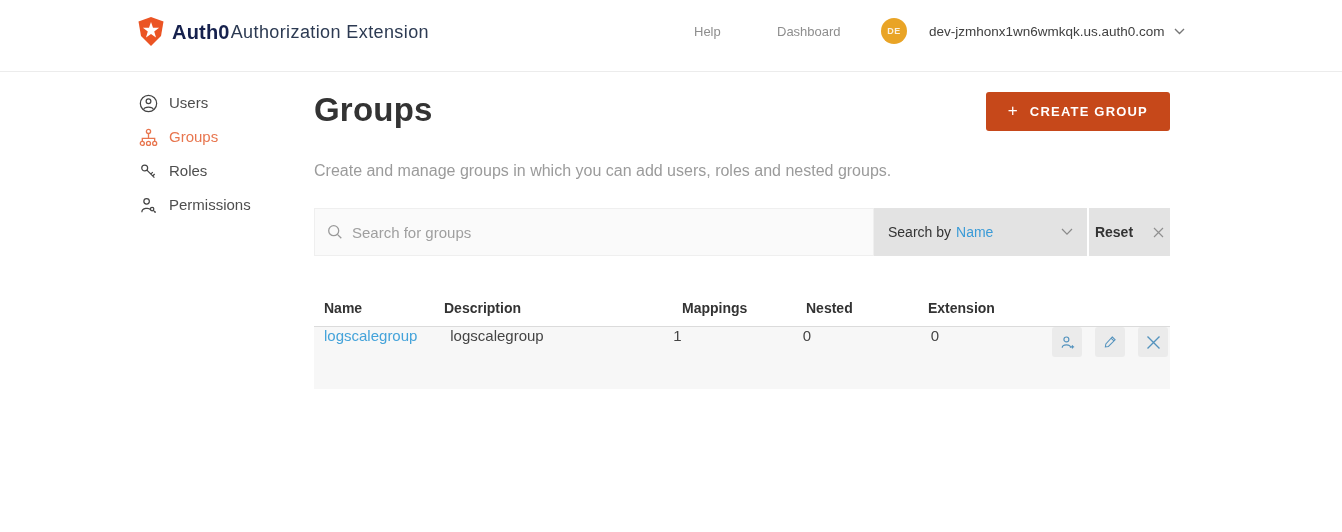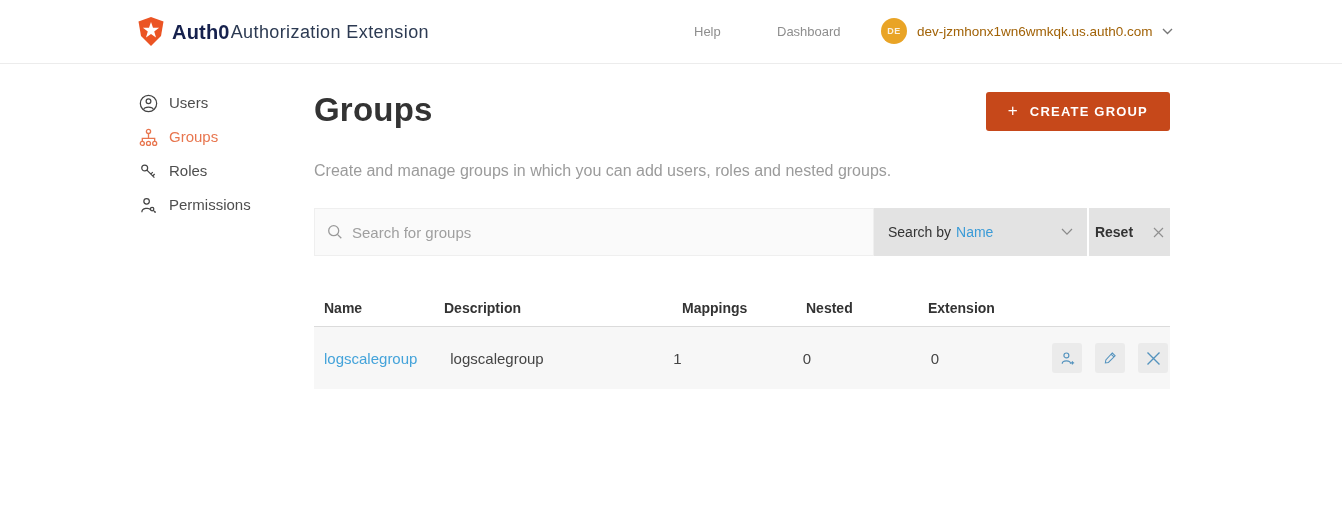--- a/index.html
+++ b/index.html
@@ -4,36 +4,36 @@
 <style>
   * { margin:0; padding:0; box-sizing:border-box; }
   html,body { background:#fff; }
   .page {
     position:relative; width:1342px; height:532px; background:#fff;
     font-family:"Liberation Sans", sans-serif; overflow:hidden;
   }
 
   
   .header {
-    position:absolute; top:0; left:0; width:100%; height:64px;
+    position:absolute; top:0; left:0; width:100%; height:72px;
     background:#fff; border-bottom:1px solid #ececec;
   }
   .brand { position:absolute; left:137px; top:0; height:64px; display:flex; align-items:center; }
   .brand-name { margin-left:7px; font-size:20px; font-weight:bold; color:#16214d; letter-spacing:.2px; }
   .app-title { margin-left:1px; font-size:18px; color:#2c3a52; letter-spacing:.4px; }
   .nav-link { position:absolute; top:24px; font-size:13px; color:#8e8e8e; cursor:pointer; text-decoration:none; }
   .nav-help { left:694px; }
   .nav-dashboard { left:777px; }
   .tenant { position:absolute; left:881px; top:18px; display:flex; align-items:center; cursor:pointer; }
   .avatar {
     width:26px; height:26px; border-radius:50%; background:#e9a426;
     display:flex; align-items:center; justify-content:center;
     font-size:9px; font-weight:bold; color:rgba(255,255,255,.85); letter-spacing:.5px;
   }
-  .tenant-domain { margin-left:10px; font-size:13.5px; color:#a16207; }
+  .tenant-domain { margin-left:22px; font-size:13.5px; color:#404040; }
   .tenant-chevron { margin-left:9px; display:flex; }
 
   
   .sidebar { position:absolute; left:139px; top:94px; }
   .side-item { display:flex; height:24px; margin-bottom:10px; cursor:pointer; }
   .side-item .icon { width:19px; height:19px; display:flex; align-items:center; justify-content:center; }
   .side-item .lbl { margin-left:11px; font-size:15px; color:#4e4e4e; }
   .side-item.active .lbl { color:#e8764f; }
 
   
@@ -74,21 +74,21 @@
   }
 
   
   .table { margin-top:33px; }
   .t-header {
     display:flex; align-items:center; height:38px;
     border-bottom:1px solid #dbdbdb;
     font-size:14px; font-weight:bold; color:#333;
   }
   .t-row {
-    display:flex; align-items:center; height:62px;
+    display:flex; height:62px;
     background:#f7f7f7; font-size:15px; color:#454545;gap:28px;
   }
   .c-name { width:130px; padding-left:10px; }
   .c-desc { width:238px; }
   .c-members { width:124px; }
   .c-nested { width:122px; }
   .c-mappings { width:114px; }
   .name-link { color:#44a3da; cursor:pointer; text-decoration:none; }
   .row-actions { margin-left:auto; display:flex; gap:13px; padding-right:2px; }
   .action-btn {

